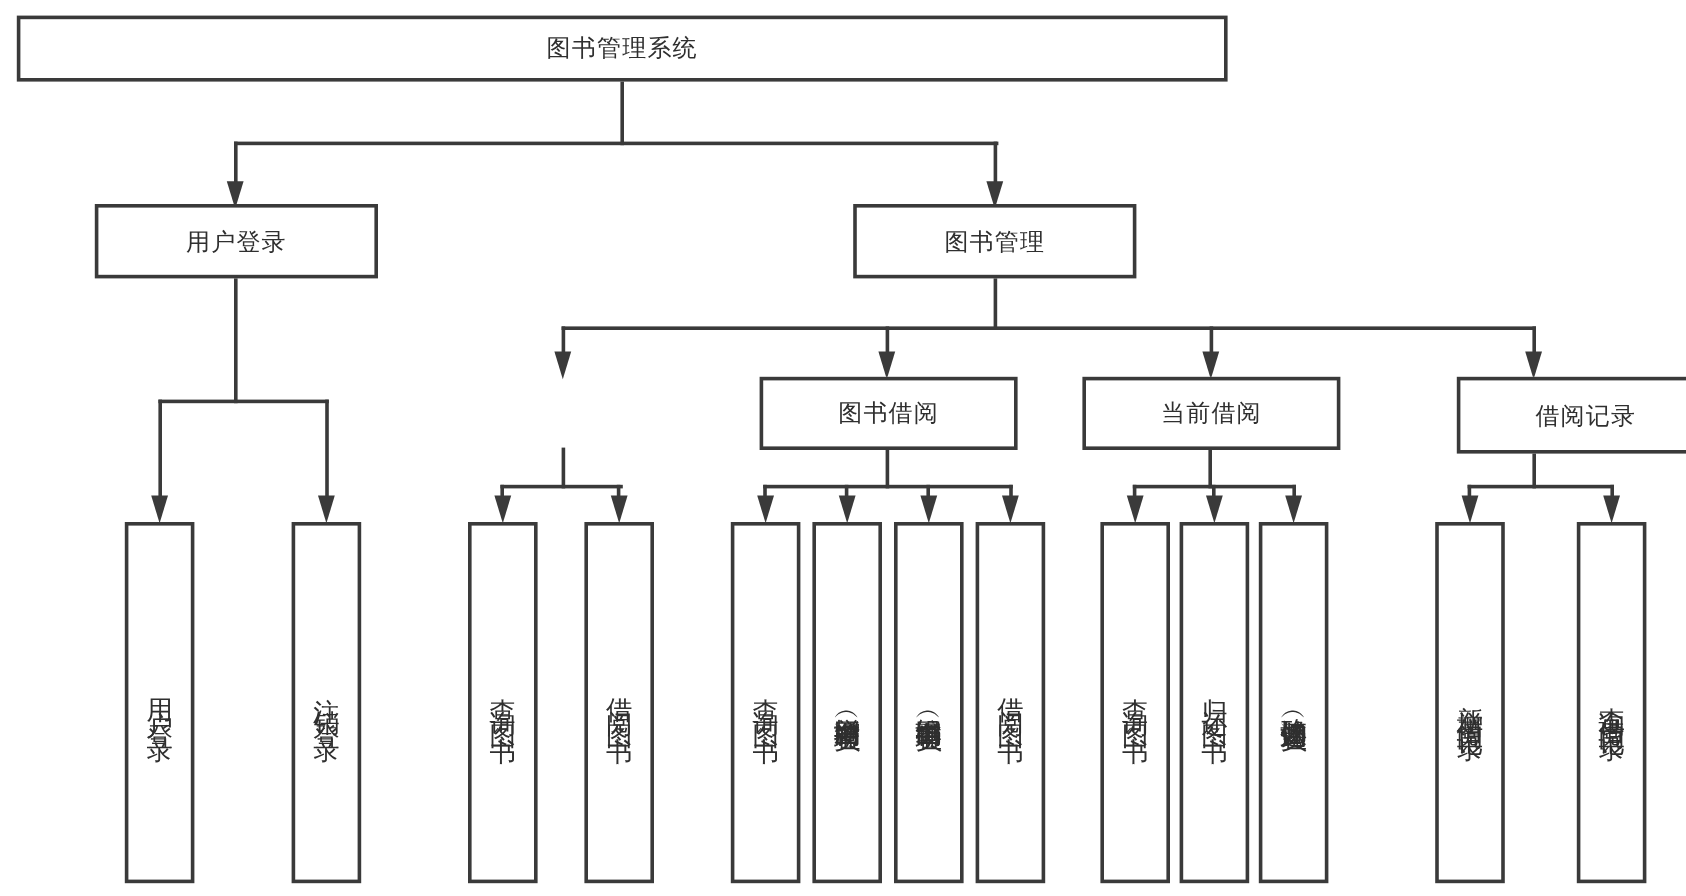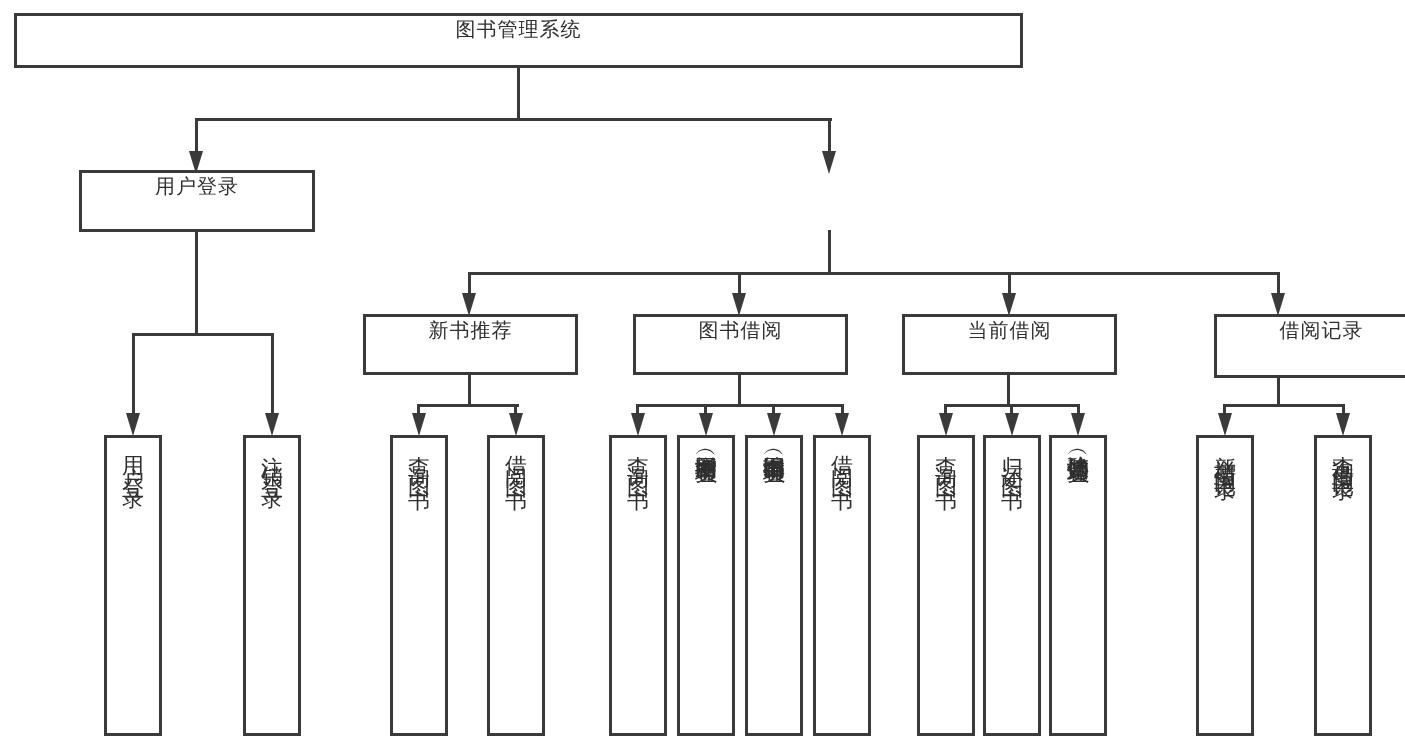--- a/index.html
+++ b/index.html
@@ -3,21 +3,21 @@
 <meta charset="utf-8">
 <style>
   html,body{margin:0;padding:0;background:#ffffff;}
   .stage{
     position:relative;width:1405px;height:747px;background:#ffffff;
     font-family:"Liberation Sans","DejaVu Sans",sans-serif;
     color:#2f2f2f;overflow:hidden;
   }
   .box{
     position:absolute;background:#ffffff;border:3px solid #3a3a3a;
-    box-sizing:border-box;display:flex;justify-content:center;
+    box-sizing:border-box;display:flex;align-items:center;justify-content:center;
   }
   .hlabel{font-size:20px;letter-spacing:1px;white-space:nowrap;}
   .leaf{top:435px;width:58px;height:301px;}
   .vt{
     writing-mode:vertical-rl;text-orientation:mixed;
     font-size:22px;line-height:1;white-space:nowrap;
   }
   .sp-s{letter-spacing:11px;}
   .sp-m{letter-spacing:5px;}
   .sp-l{letter-spacing:1px;}
@@ -97,24 +97,24 @@
   <div class="ln" style="left:1342px;top:404px;width:3px;height:13px"></div>
   <div class="ar" style="left:1336px;top:413px"></div>
 
   <div class="box" style="left:14px;top:13px;width:1009px;height:55px">
     <span class="hlabel">图书管理系统</span>
   </div>
 
   <div class="box" style="left:79px;top:170px;width:236px;height:62px">
     <span class="hlabel">用户登录</span>
   </div>
+  <div class="box" style="left:711px;top:170px;width:236px;height:62px">
+    <span class="hlabel">图书管理</span>
+  </div>
 
-  <div class="box" style="left:363px;top:314px;width:215px;height:61px">
-    <span class="hlabel">新书推荐</span>
-  </div>
   <div class="box" style="left:902px;top:314px;width:215px;height:61px">
     <span class="hlabel">当前借阅</span>
   </div>
   <div class="box" style="left:633px;top:314px;width:215px;height:61px">
     <span class="hlabel">图书借阅</span>
   </div>
   <div class="box" style="left:1214px;top:314px;width:215px;height:64px">
     <span class="hlabel">借阅记录</span>
   </div>
 

